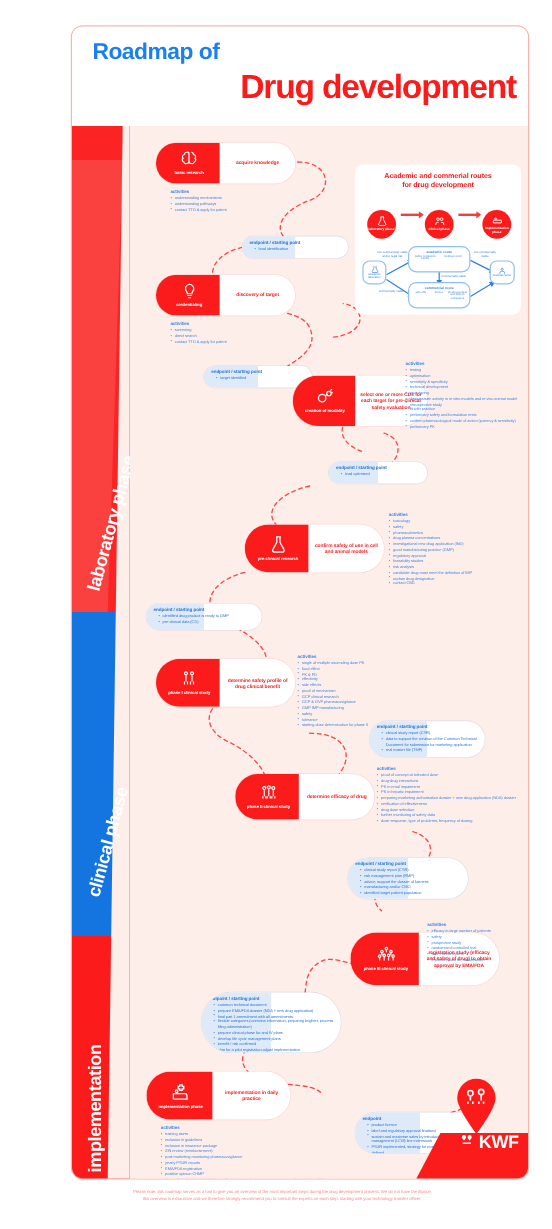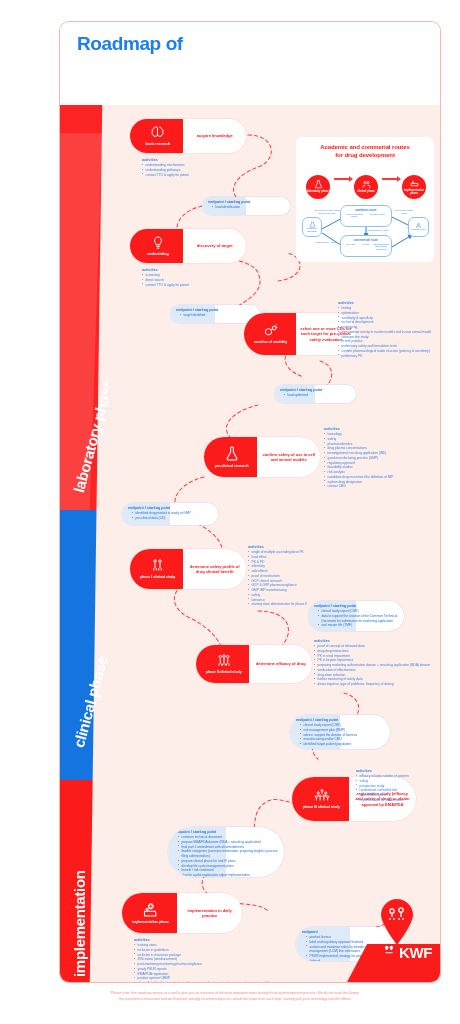--- a/index.html
+++ b/index.html
@@ -187,20 +187,21 @@
   }
 </style>
 </head>
 <body>
 
 <div id="poster">
   <div class="frame">
 
     <div class="header">
       <div class="t-line1">Roadmap of</div>
+      <div class="t-line2">Drug development</div>
     </div>
 
     <div class="rail">
       <div class="rail-seg seg-lab"></div>
       <div class="rail-seg seg-clin"></div>
       <div class="rail-seg seg-impl"></div>
       <div class="rail-lab-band"></div>
       <div class="rail-skew"></div>
       <div class="rail-label lbl-lab">laboratory phase</div>
       <div class="rail-label lbl-clin">clinical phase</div>

